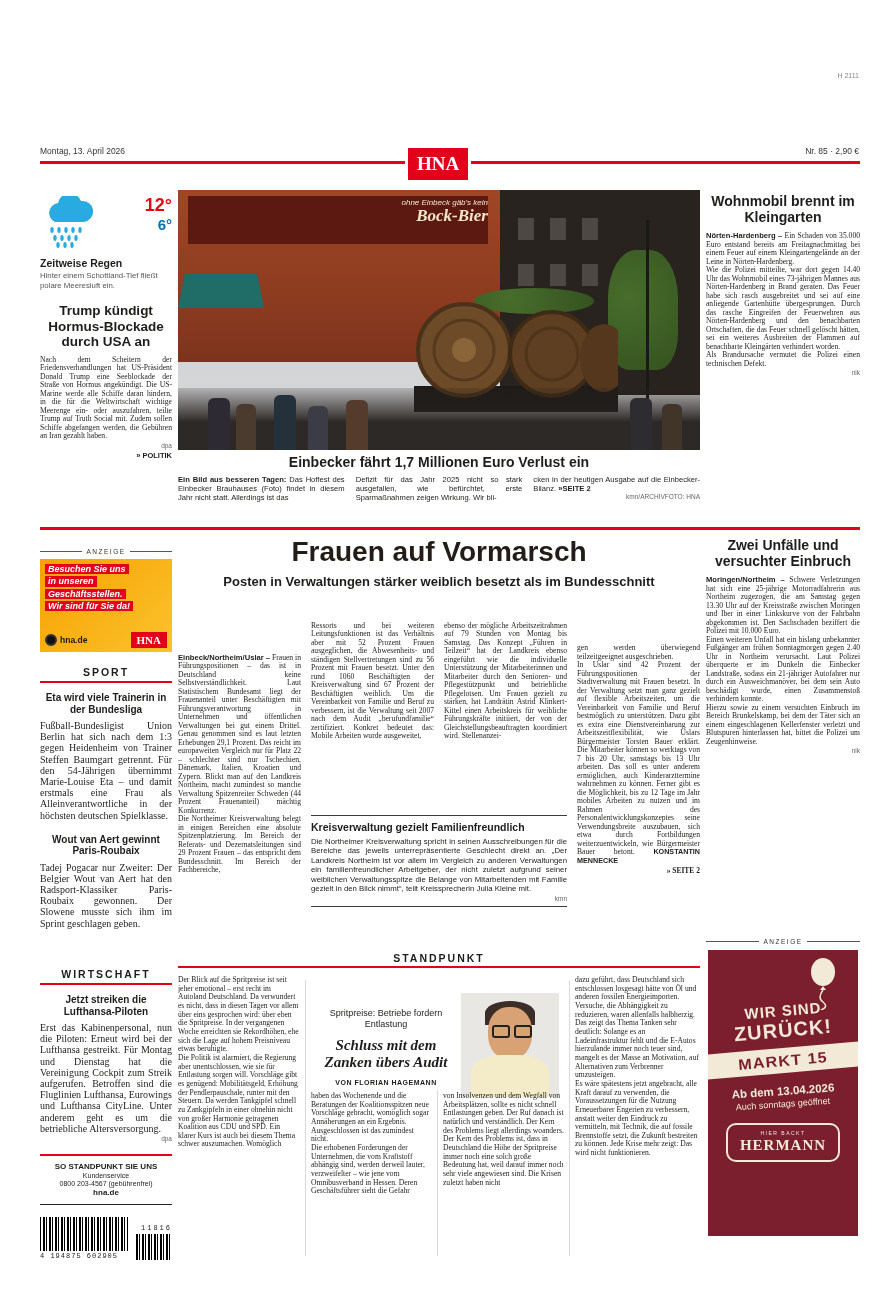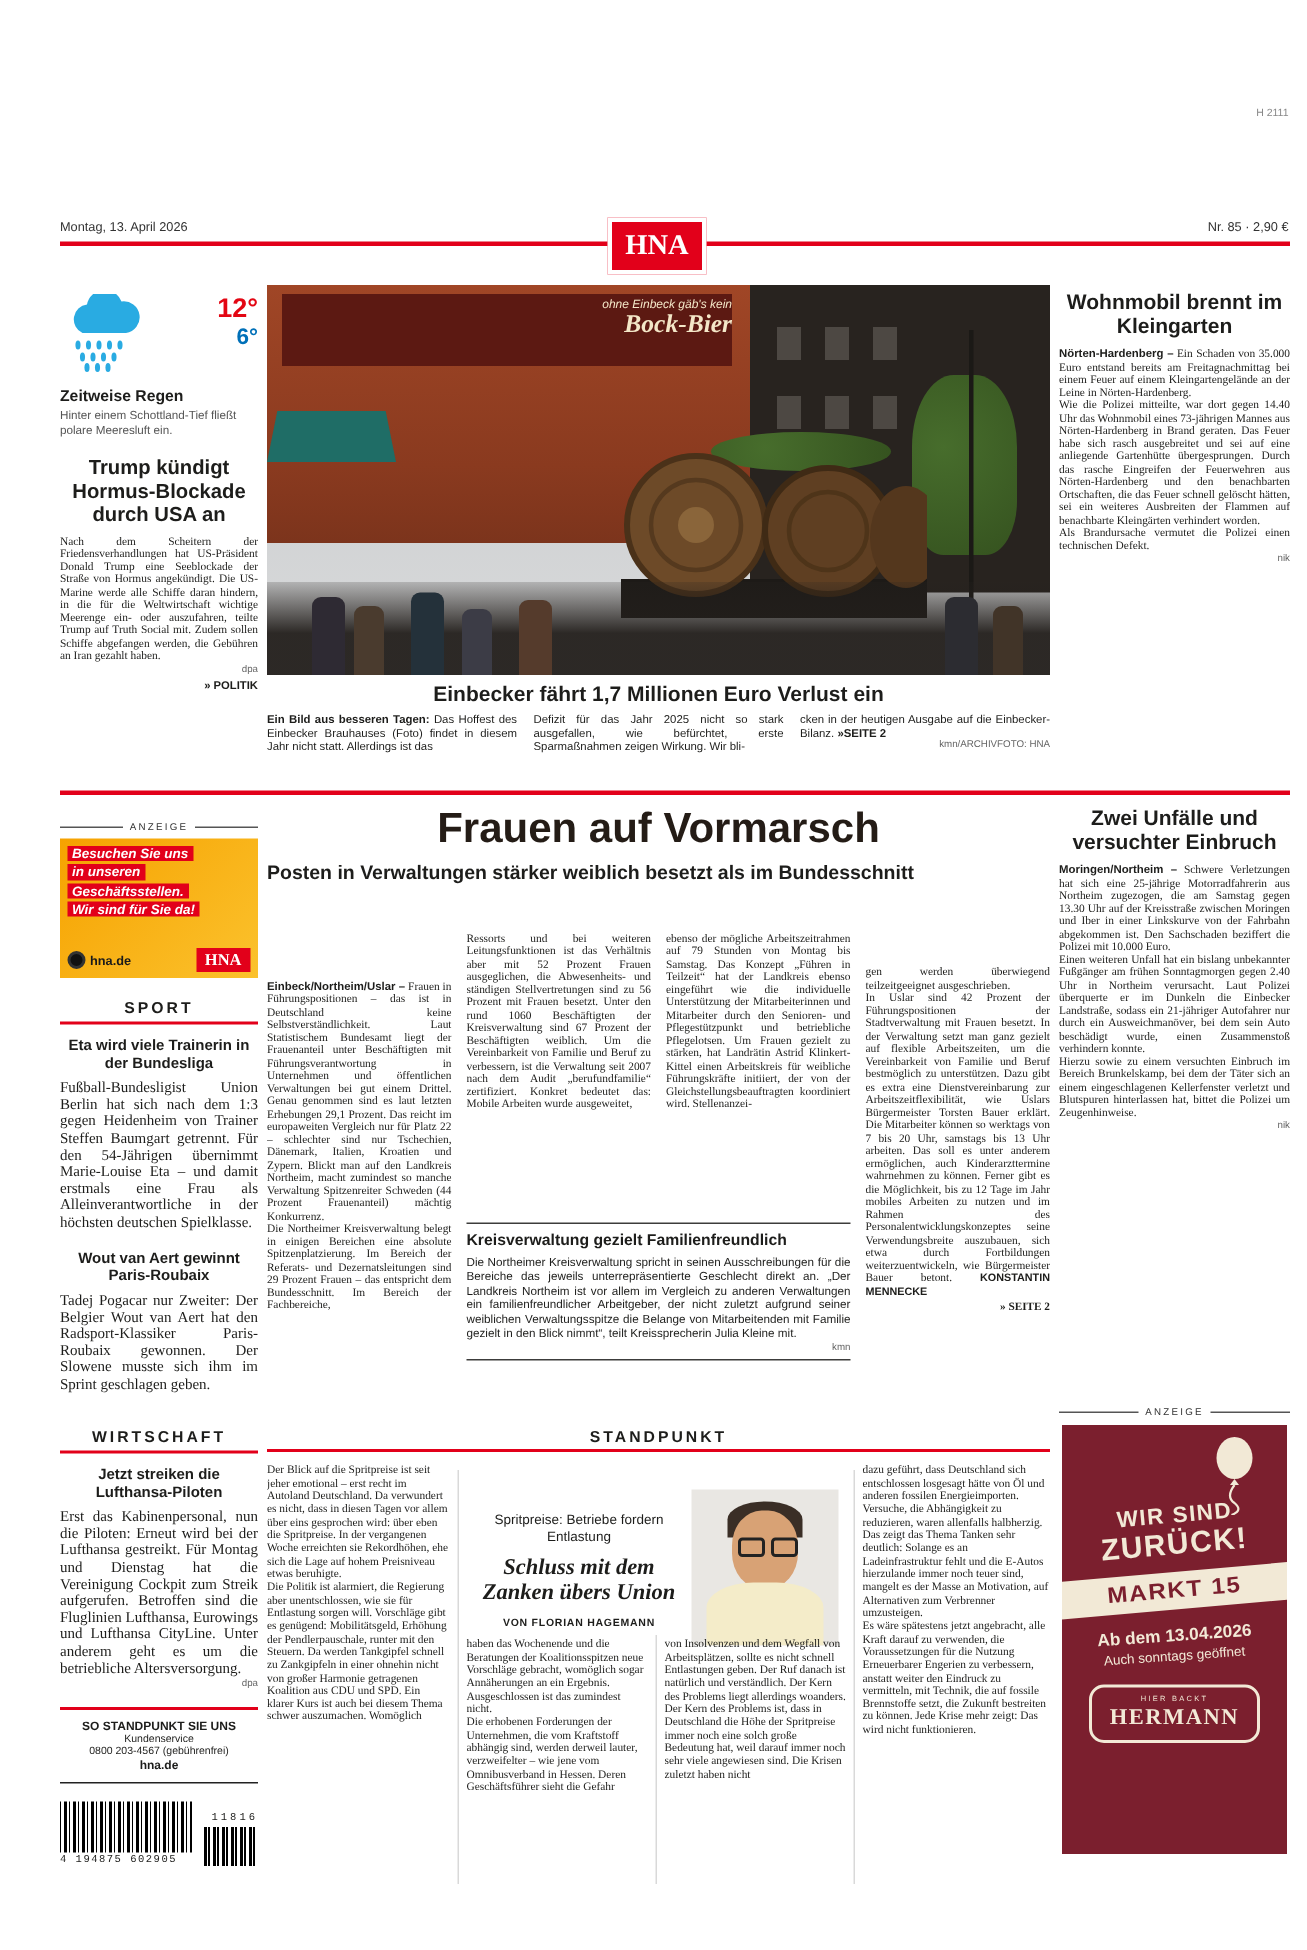--- a/index.html
+++ b/index.html
@@ -67,21 +67,21 @@
   #rule-mid{left:40px;top:527px;width:820px;height:3px;}
 
   
   .rcol{left:706px;width:154px;}
   #col-right-top{top:194px;height:332px;}
   #col-right-mid{top:538px;height:394px;}
   .rcol .story-title{margin-top:0;font-size:14px;}
 
   
   #frauen-head{left:178px;top:536px;width:522px;text-align:center;font-weight:bold;font-size:28px;color:#241c16;}
-  #frauen-sub{left:178px;top:574px;width:522px;font-weight:bold;font-size:13px;}
+  #frauen-sub{left:178px;top:574px;width:522px;text-align:center;font-weight:bold;font-size:13px;}
   #frauen-cols{left:178px;top:598px;width:522px;height:332px;display:flex;gap:10px;align-items:center;}
   .fcol{width:123px;font-family:"Liberation Serif",serif;font-size:7.6px;line-height:1.12;overflow:hidden;}
   #fmid{width:256px;}
   .mid-row{display:flex;gap:10px;height:188px;overflow:hidden;}
   .mcol{width:123px;font-family:"Liberation Serif",serif;font-size:7.6px;line-height:1.12;}
   #family-box{border-top:1px solid #3c3c3b;border-bottom:1px solid #3c3c3b;margin-top:5px;padding:5px 0 4px;}
   #family-box .bt{font-weight:bold;font-size:10.5px;}
   #family-box .bx{font-size:7.8px;line-height:1.22;margin-top:4px;text-align:justify;}
   .author{font-weight:bold;font-size:7.2px;font-family:"Liberation Sans",sans-serif;}
 
@@ -96,21 +96,21 @@
   .hnade{display:flex;align-items:center;gap:3px;font-weight:bold;font-size:8.5px;color:#1a1a1a;}
   .dot{width:8px;height:8px;border-radius:50%;background:#111;border:2px solid #333;}
   .hna-mini{background:#e2001a;color:#fff;font-family:"Liberation Serif",serif;font-weight:bold;font-size:11px;padding:2px 6px;}
   .sec-head{text-align:center;font-weight:bold;font-size:10.5px;letter-spacing:2px;margin-top:14px;}
   .red-ul{height:2px;background:#e2001a;margin-top:3px;}
   .sp-title{font-weight:bold;font-size:10px;line-height:1.15;text-align:center;margin-top:9px;}
   .sp-body{font-family:"Liberation Serif",serif;font-size:10px;line-height:1.12;text-align:justify;margin-top:5px;}
 
   
   #bottom-left{left:40px;top:952px;width:132px;}
-  #bottom-left .sec-head{margin-top:0;}
+  #bottom-left .sec-head{margin-top:16px;}
   .contact{text-align:center;margin-top:6px;}
   .c1{font-weight:bold;font-size:8px;}
   .c2{font-size:7px;margin-top:1px;}
   .c3{font-weight:bold;font-size:8px;margin-top:1px;}
   .blk-rule{height:1px;background:#222;margin-top:7px;}
   .bc-row{display:flex;justify-content:space-between;align-items:flex-end;margin-top:12px;}
   .ean{width:88px;}
   .bars{height:34px;background:repeating-linear-gradient(90deg,#000 0 1px,#fff 1px 3px,#000 3px 5px,#fff 5px 6px);}
   .bars2{width:36px;height:26px;background:repeating-linear-gradient(90deg,#000 0 2px,#fff 2px 3px,#000 3px 4px,#fff 4px 6px);}
   .bc-digits{font-family:"Liberation Mono",monospace;font-size:7px;letter-spacing:1px;margin-top:1px;}
@@ -343,21 +343,21 @@
     </div>
   </div>
 
   <div class="abs" id="sp-header">STANDPUNKT</div>
   <div class="abs red" id="sp-rule"></div>
   <div class="abs spcol pre" id="sp-col1">Der Blick auf die Spritpreise ist seit jeher emotional – erst recht im Autoland Deutschland. Da verwundert es nicht, dass in diesen Tagen vor allem über eins gesprochen wird: über eben die Spritpreise. In der vergangenen Woche erreichten sie Rekordhöhen, ehe sich die Lage auf hohem Preisniveau etwas beruhigte.
 Die Politik ist alarmiert, die Regierung aber unentschlossen, wie sie für Entlastung sorgen will. Vorschläge gibt es genügend: Mobilitätsgeld, Erhöhung der Pendlerpauschale, runter mit den Steuern. Da werden Tankgipfel schnell zu Zankgipfeln in einer ohnehin nicht von großer Harmonie getragenen Koalition aus CDU und SPD. Ein klarer Kurs ist auch bei diesem Thema schwer auszumachen. Womöglich</div>
   <div class="abs" id="sp-top">
     <div class="sp-head-blk">
       <div class="kicker">Spritpreise: Betriebe fordern Entlastung</div>
-      <div class="sp-hl">Schluss mit dem Zanken übers Union</div>
+      <div class="sp-hl">Schluss mit dem Zanken übers Audit</div>
       <div class="byline">VON FLORIAN HAGEMANN</div>
     </div>
     <div class="portrait">
       <div class="po-hair"></div>
         <div class="po-head"></div>
       <div class="po-glass"></div>
         <div class="po-glass po-glass2"></div>
       <div class="po-shirt"></div>
     </div>
   </div>

